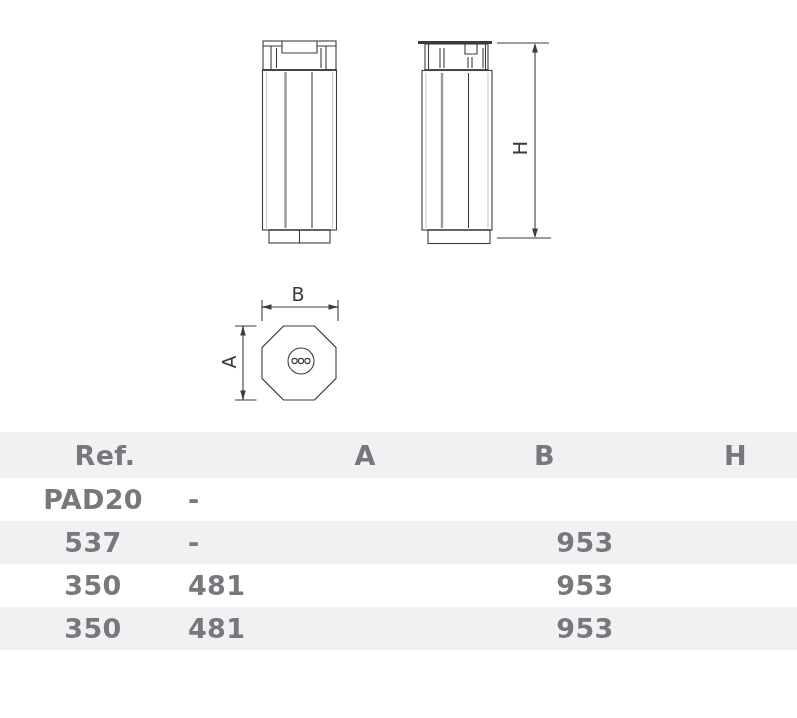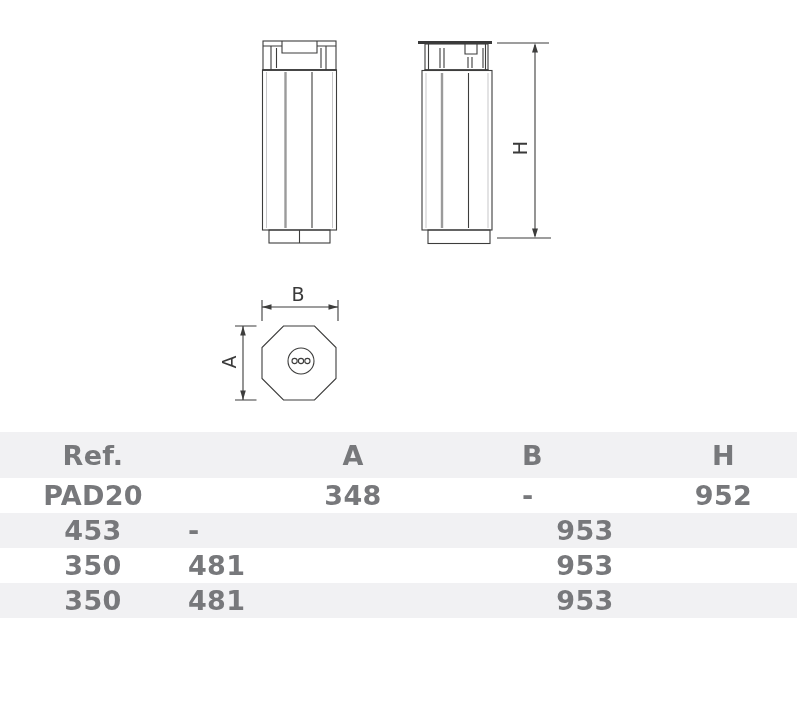--- a/index.html
+++ b/index.html
@@ -41,24 +41,24 @@
     position: absolute;
     left: 0; top: 432px;
     width: 797px;
     color: var(--table-text);
     font-weight: bold;
   }
   .t-row {
     display: grid;
     grid-template-columns: 186px 334px 130px 147px;
     align-items: center;
-    height: 35px;
+    height: 43px;
     background: #ffffff;
   }
-  .t-row.t-header { height: 46px; }
+  .t-row.t-header { height: 46px; padding-left: 12px; }
   .t-row.alt { background: var(--row-alt-bg); }
   .cell {
     font-size: 27px;
     text-align: center;
     white-space: nowrap;
     letter-spacing: 0.3px;
   }
   .cell.c3 { text-align: left; padding-left: 2px; }
 </style>
 </head>
@@ -143,27 +143,25 @@
   <div class="spec-table">
     <div class="t-row t-header alt">
       <div class="cell c1">Ref.</div>
       <div class="cell c2">A</div>
       <div class="cell c3">B</div>
       <div class="cell c4">H</div>
     </div>
 
     <div class="t-row">
       <div class="cell c1">PAD20</div>
-      <div class="cell c2">348</div>
       <div class="cell c3">-</div>
-      <div class="cell c4">952</div>
     </div>
 
     <div class="t-row alt">
-      <div class="cell c2">453</div>
+      <div class="cell c2">537</div>
       <div class="cell c3">-</div>
       <div class="cell c4">953</div>
     </div>
 
     <div class="t-row">
       <div class="cell c2">350</div>
       <div class="cell c3">481</div>
       <div class="cell c4">953</div>
     </div>
 

